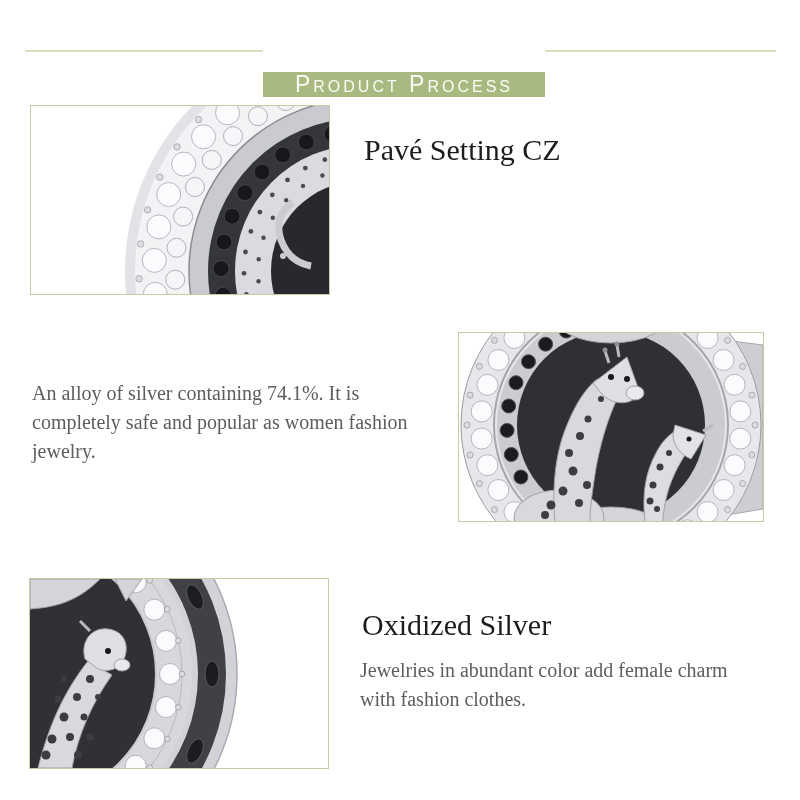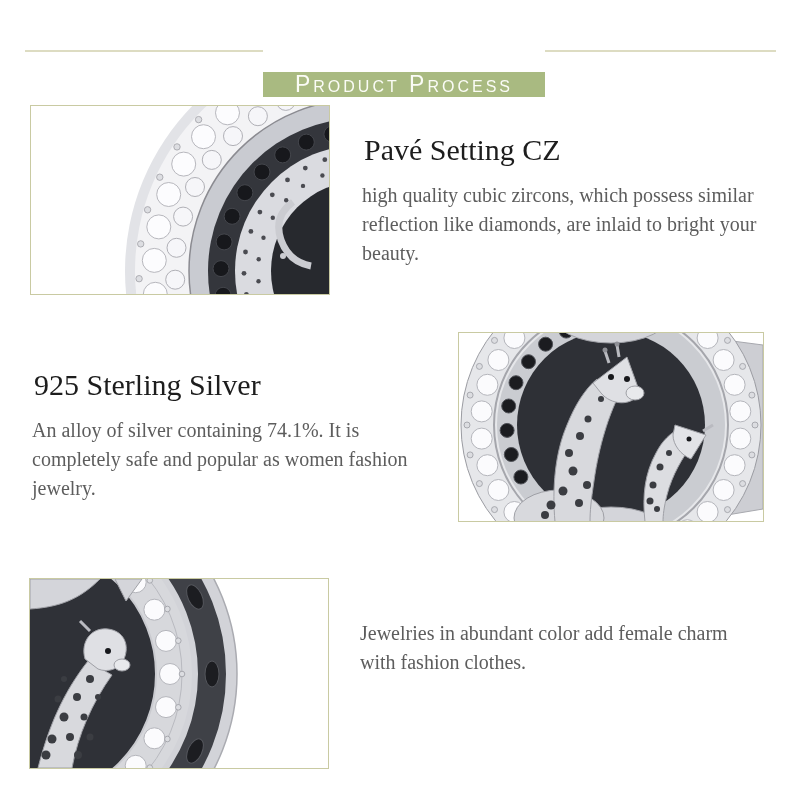--- a/index.html
+++ b/index.html
@@ -128,25 +128,23 @@
             <circle cx="291.4" cy="69.5" r="2.2" fill="#4a4b51"></circle>
           </g>
         <circle cx="330" cy="165" r="90" fill="#27292e"></circle>
         <path d="M 262 96 q -20 14 -12 38 q 8 22 30 26" stroke="#cbccd1" stroke-width="7" fill="none"></path>
         <circle cx="252" cy="150" r="3" fill="#cbccd1"></circle>
       </g>
     </svg>
   </div>
   <div class="txt txt1">
     <h2>Pavé Setting CZ</h2>
-    <p>high quality cubic zircons, which possess similar reflection like diamonds, are inlaid to bright your beauty.</p>
   </div>
 
   <div class="txt txt2">
-    <h2>925 Sterling Silver</h2>
     <p>An alloy of silver containing 74.1%. It is completely safe and popular as women fashion jewelry.</p>
   </div>
   <div class="fig fig2">
     <svg width="304" height="188" viewBox="0 0 304 188">
       <rect width="304" height="188" fill="#ffffff"></rect>
       <path d="M 258 6 C 280 40 285 140 256 184 L 304 176 L 304 12 Z" fill="#cdced3" stroke="#a7a8ae" stroke-width="1"></path>
       <ellipse cx="281" cy="50" rx="5" ry="14" fill="#3a3c41" transform="rotate(-15 281 50)"></ellipse>
       <ellipse cx="285" cy="95" rx="5" ry="15" fill="#3a3c41"></ellipse>
       <ellipse cx="281" cy="140" rx="5" ry="14" fill="#3a3c41" transform="rotate(15 281 140)"></ellipse>
       <circle cx="152" cy="92" r="150" fill="#e6e7ea" stroke="#9b9ca2" stroke-width="1"></circle>
@@ -329,16 +327,17 @@
           <circle cx="48" cy="176" r="4" fill="#3b3d42"></circle>
           <circle cx="60" cy="158" r="3.5" fill="#3b3d42"></circle>
           <circle cx="34" cy="100" r="3" fill="#3b3d42"></circle>
         </g>
 
       <path d="M 0 0 L 70 0 C 50 20 30 28 0 30 Z" fill="#d4d5da" stroke="#a0a1a7" stroke-width="1"></path>
       <path d="M 85 0 L 112 0 L 96 22 Z" fill="#d4d5da" stroke="#a0a1a7" stroke-width="1"></path>
     </svg>
   </div>
   <div class="txt txt3">
+    <h2>Oxidized Silver</h2>
     <p>Jewelries in abundant color add female charm with fashion clothes.</p>
   </div>
 
 </div>
 
 </body></html>

